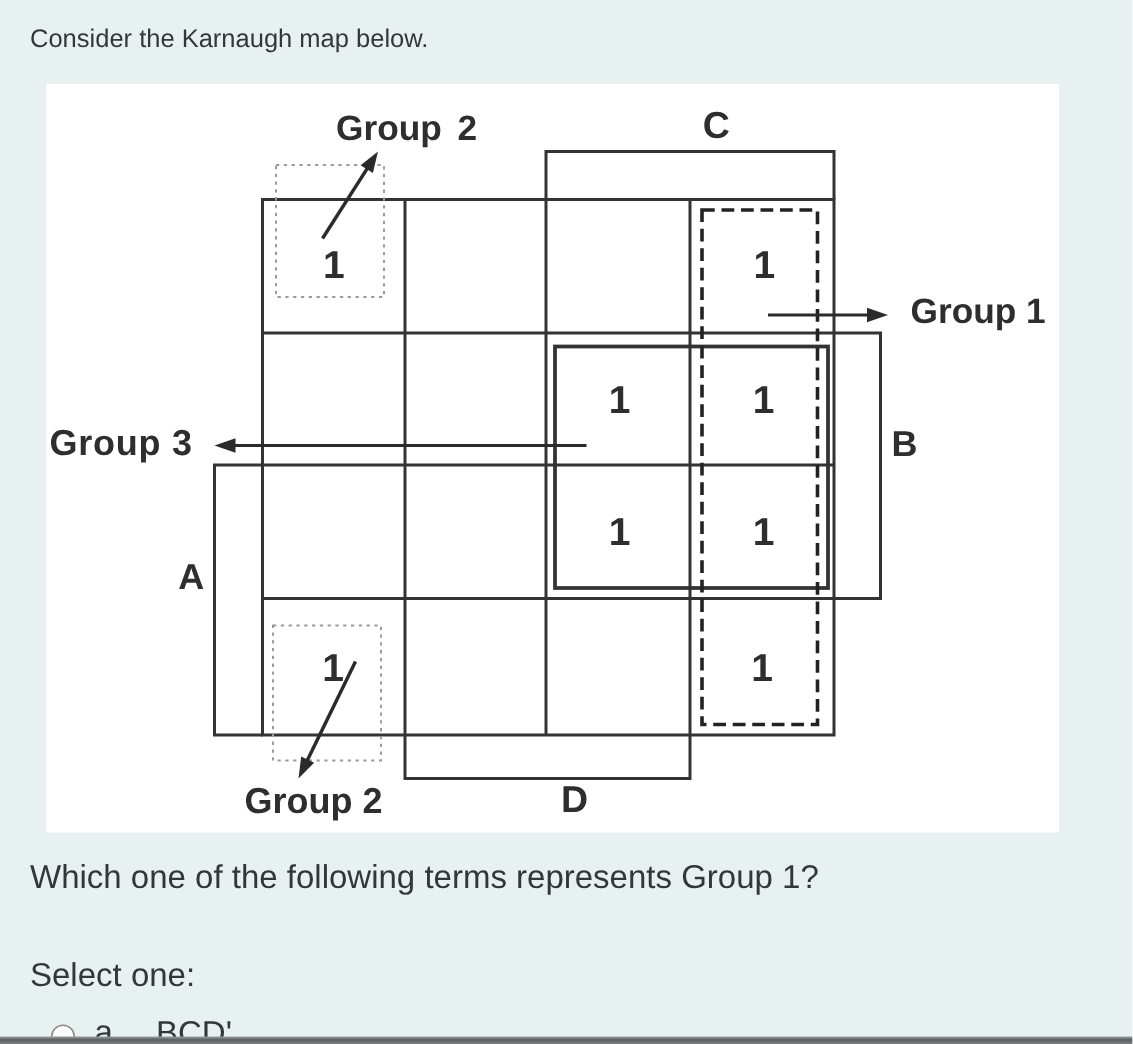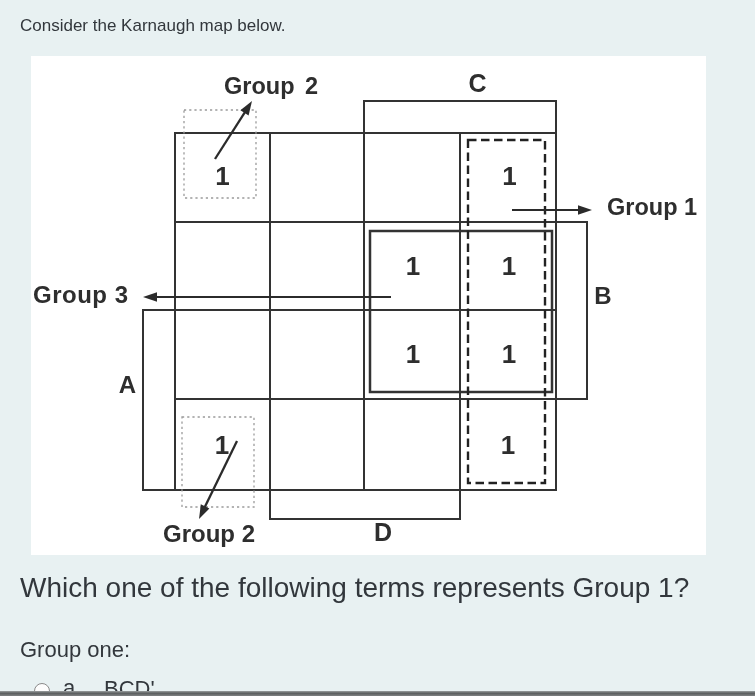--- a/index.html
+++ b/index.html
@@ -84,23 +84,23 @@
 
     <text x="413" y="354" font-size="26" font-weight="bold" text-anchor="middle" dominant-baseline="central">1</text>
 
     <text x="509" y="354" font-size="26" font-weight="bold" text-anchor="middle" dominant-baseline="central">1</text>
 
     <text x="222" y="445" font-size="26" font-weight="bold" text-anchor="middle" dominant-baseline="central">1</text>
 
     <text x="508" y="445" font-size="26" font-weight="bold" text-anchor="middle" dominant-baseline="central">1</text>
   </svg>
 
-  <div class="abs" style="left:20px;top:571.5px;font-size:28px;color:#32373c;">Which one of the following terms represents Group 1?</div>
+  <div class="abs" style="left:20px;top:571.5px;font-size:22px;color:#32373c;">Which one of the following terms represents Group 1?</div>
 
-  <div class="abs" style="left:20px;top:637px;font-size:22px;color:#32373c;">Group one:</div>
+  <div class="abs" style="left:20px;top:637px;font-size:22px;color:#32373c;">Select one:</div>
 
   <div class="abs" style="left:34px;top:683px;width:16px;height:16px;border:1.5px solid #8a8a8a;border-radius:50%;background:#fdfdfd;box-sizing:border-box;"></div>
 
   <div class="abs" style="left:63px;top:675px;font-size:22px;color:#32373c;">a.</div>
 
   <div class="abs" style="left:104px;top:676px;font-size:22px;color:#32373c;">BCD'</div>
 
   <div class="abs" style="left:0;top:691px;width:755px;height:5px;background:linear-gradient(#9aa0a0 0%,#5a5e5f 45%,#7e8182 100%);"></div>
 
 </body></html>

